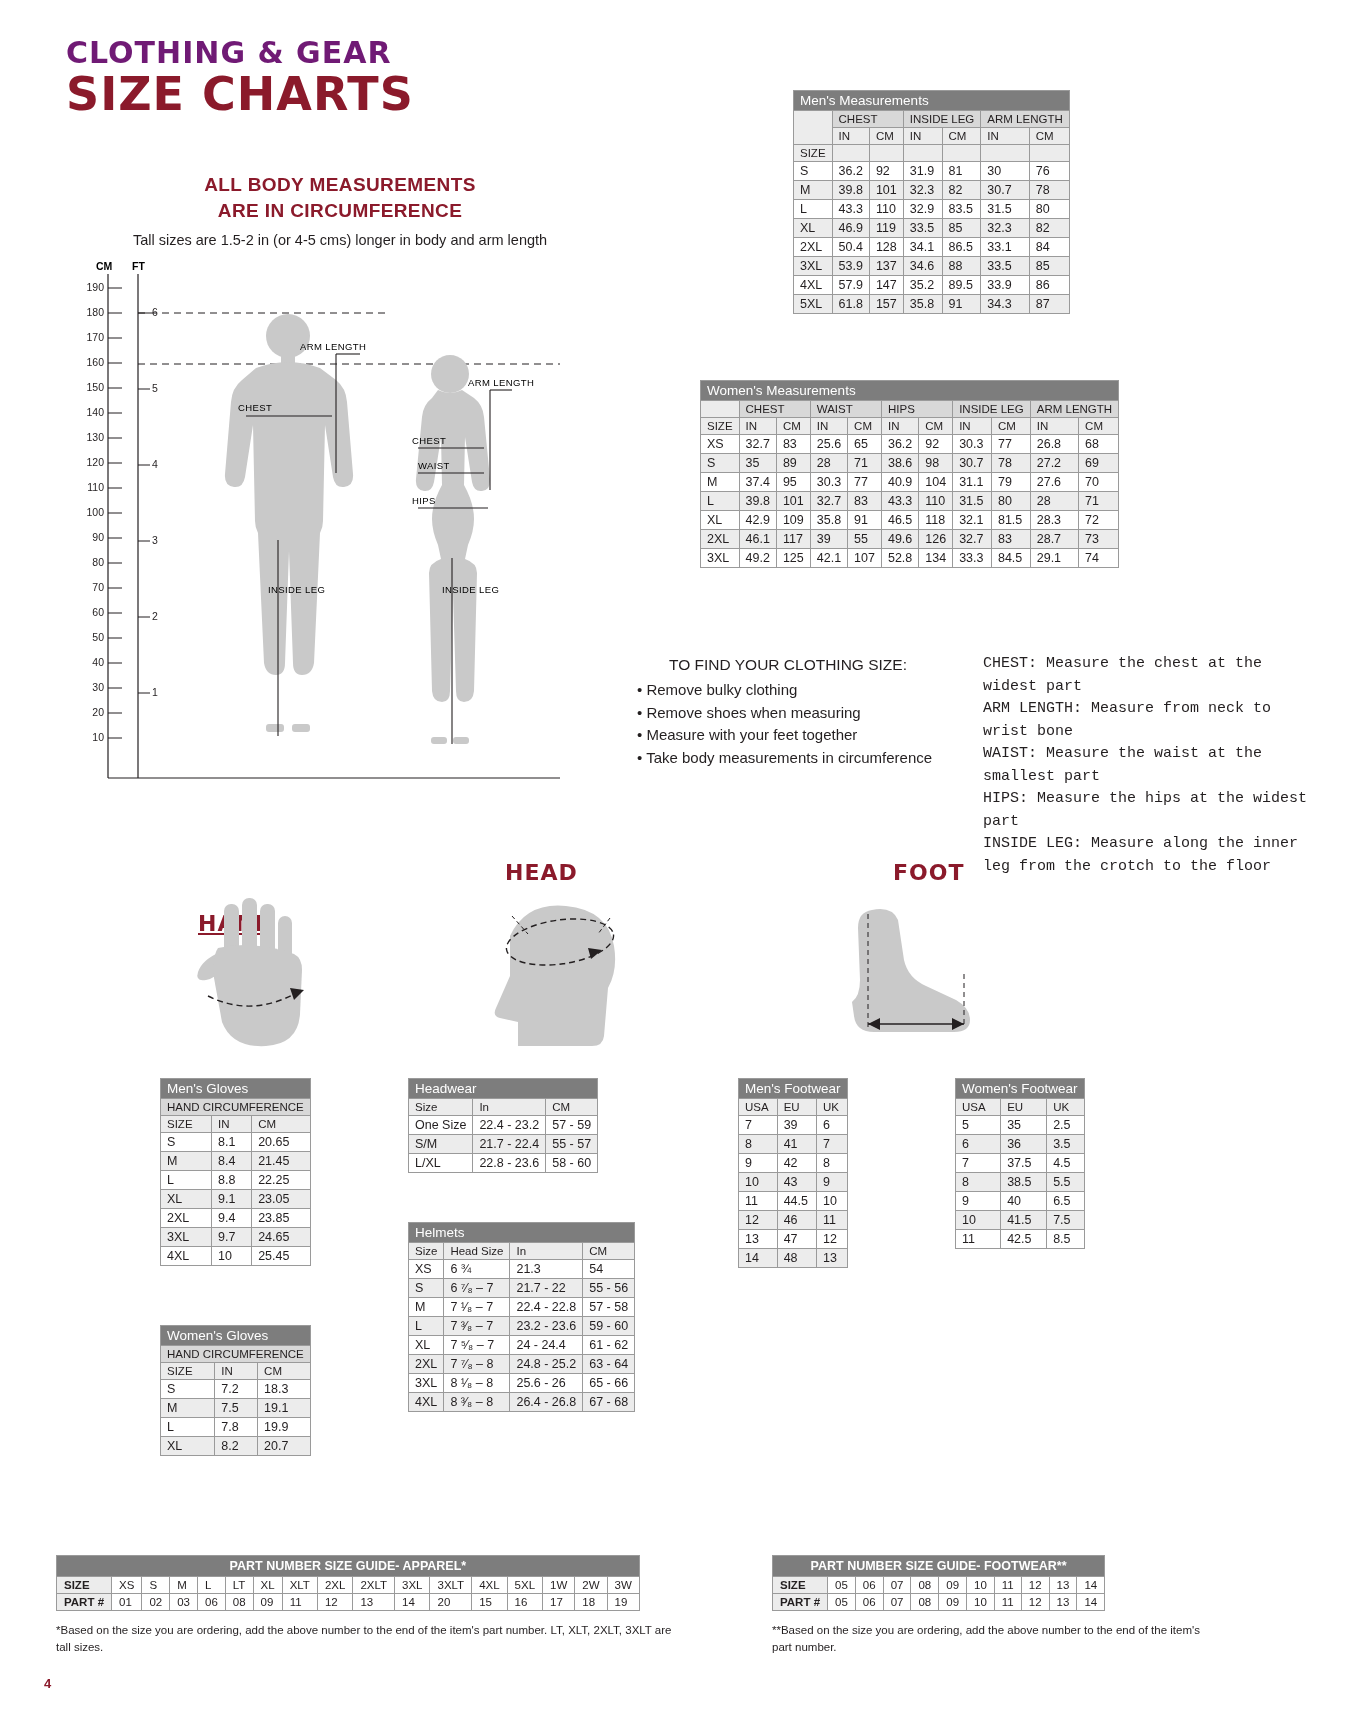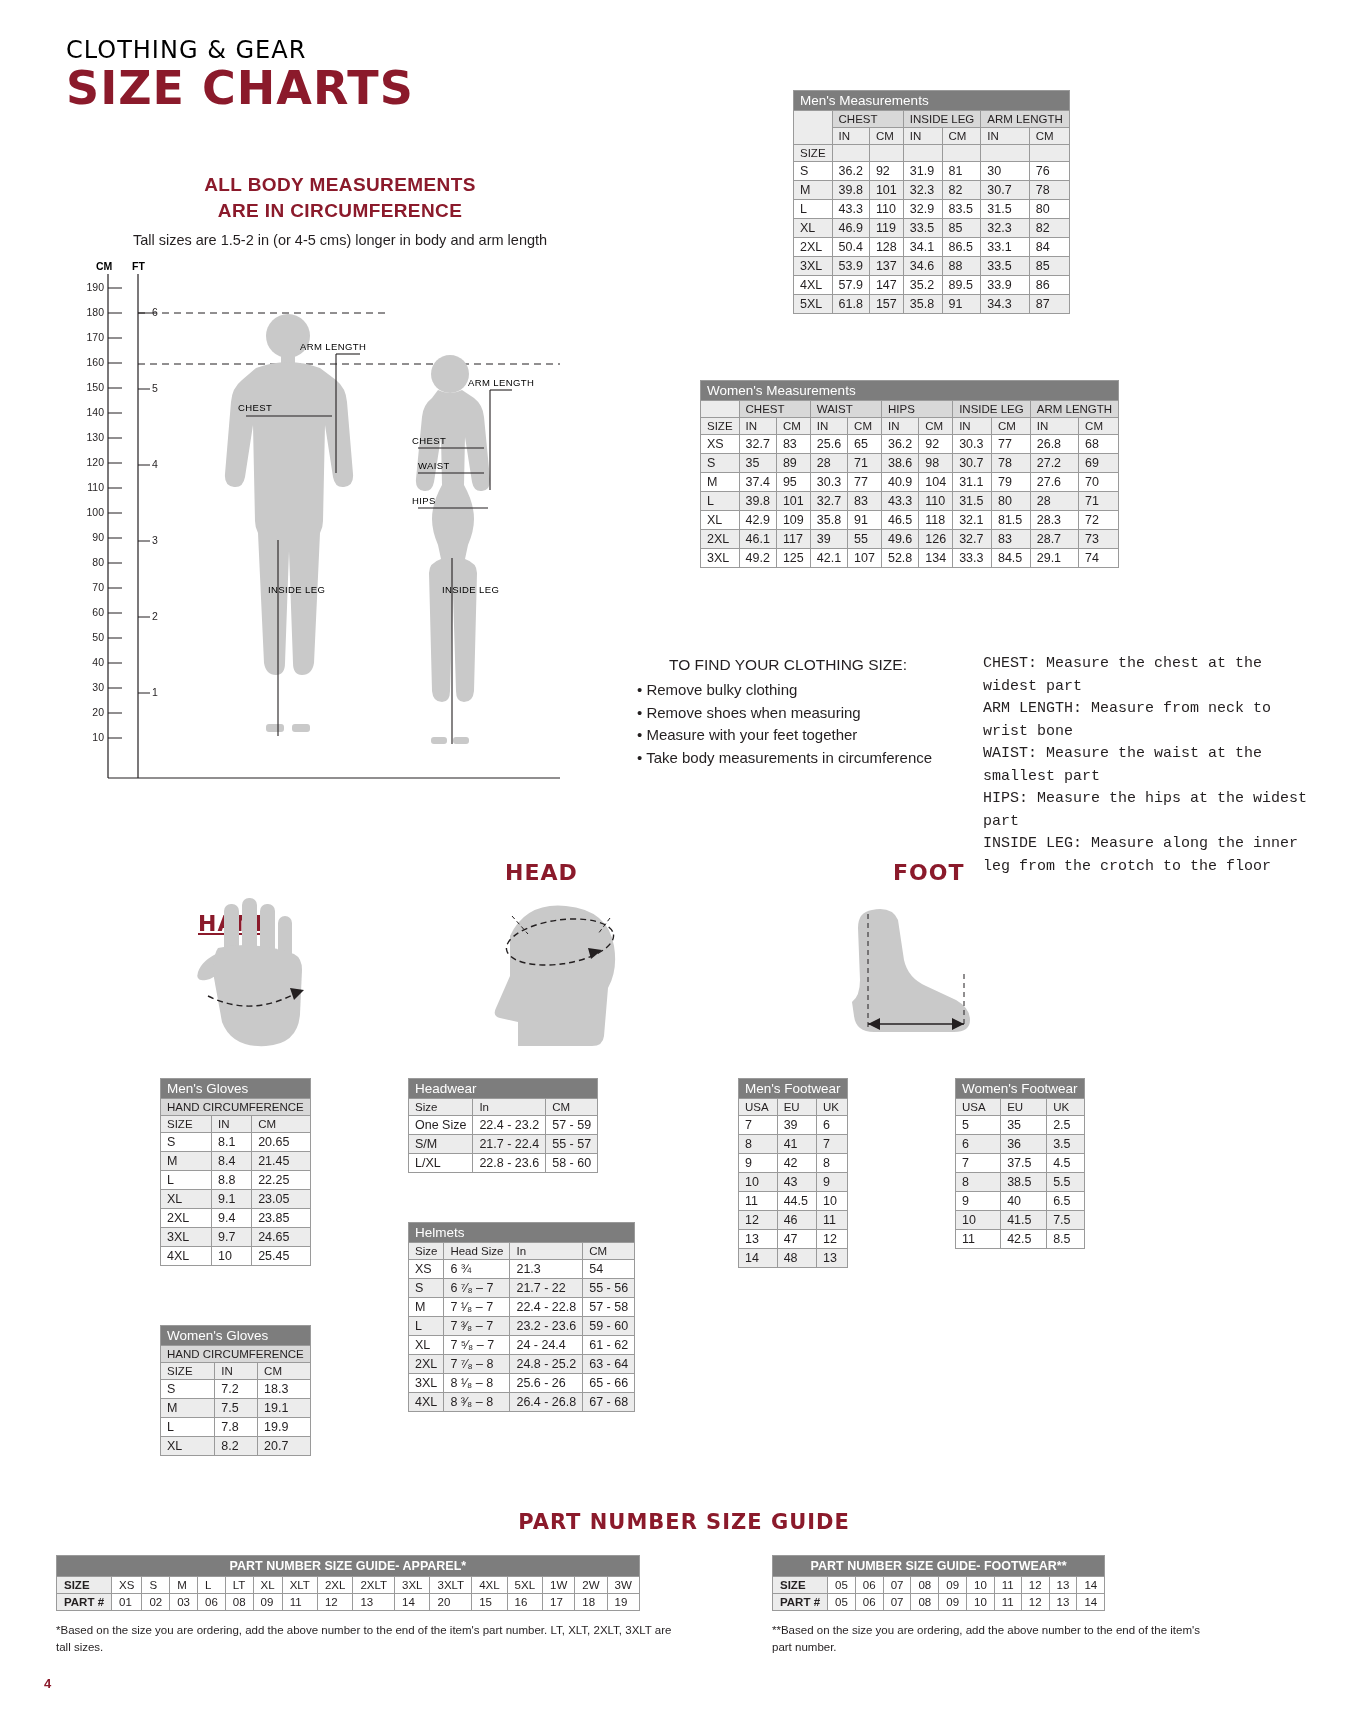--- a/index.html
+++ b/index.html
@@ -11,24 +11,24 @@
     color:#231f20;
     position:relative;
     overflow:hidden;
   }
   .page { position:relative; width:1368px; height:1728px; }
 
   
   .title-block { position:absolute; left:66px; top:38px; }
   .title-1 {
     font-family:"DejaVu Sans", sans-serif;
-    font-weight:normal;
-    font-size:24px;
+    font-weight:bold;
+    font-size:30px;
     letter-spacing:1px;
-    color:#000000;
+    color:#701a75;
     line-height:1;
   }
   .title-2 {
     font-family:"DejaVu Sans", sans-serif;
     font-weight:bold;
     font-size:46px;
     letter-spacing:1px;
     color:#8b1a2b;
     line-height:1.05;
     margin-top:2px;
@@ -871,21 +871,20 @@
           </tr>
           <tr>
             <td>11</td>
             <td>42.5</td>
             <td>8.5</td>
           </tr>
         </tbody>
     </table>
   </div>
 
-  <div id="png-title">PART NUMBER SIZE GUIDE</div>
 
   <div id="png-apparel">
     <table class="png">
       <thead>
         <tr>
             <th class="png-hdr" id="png-apparel-hdr" colspan="17">PART NUMBER SIZE GUIDE- APPAREL*</th>
           </tr>
       </thead>
       <tbody>
           <tr>

